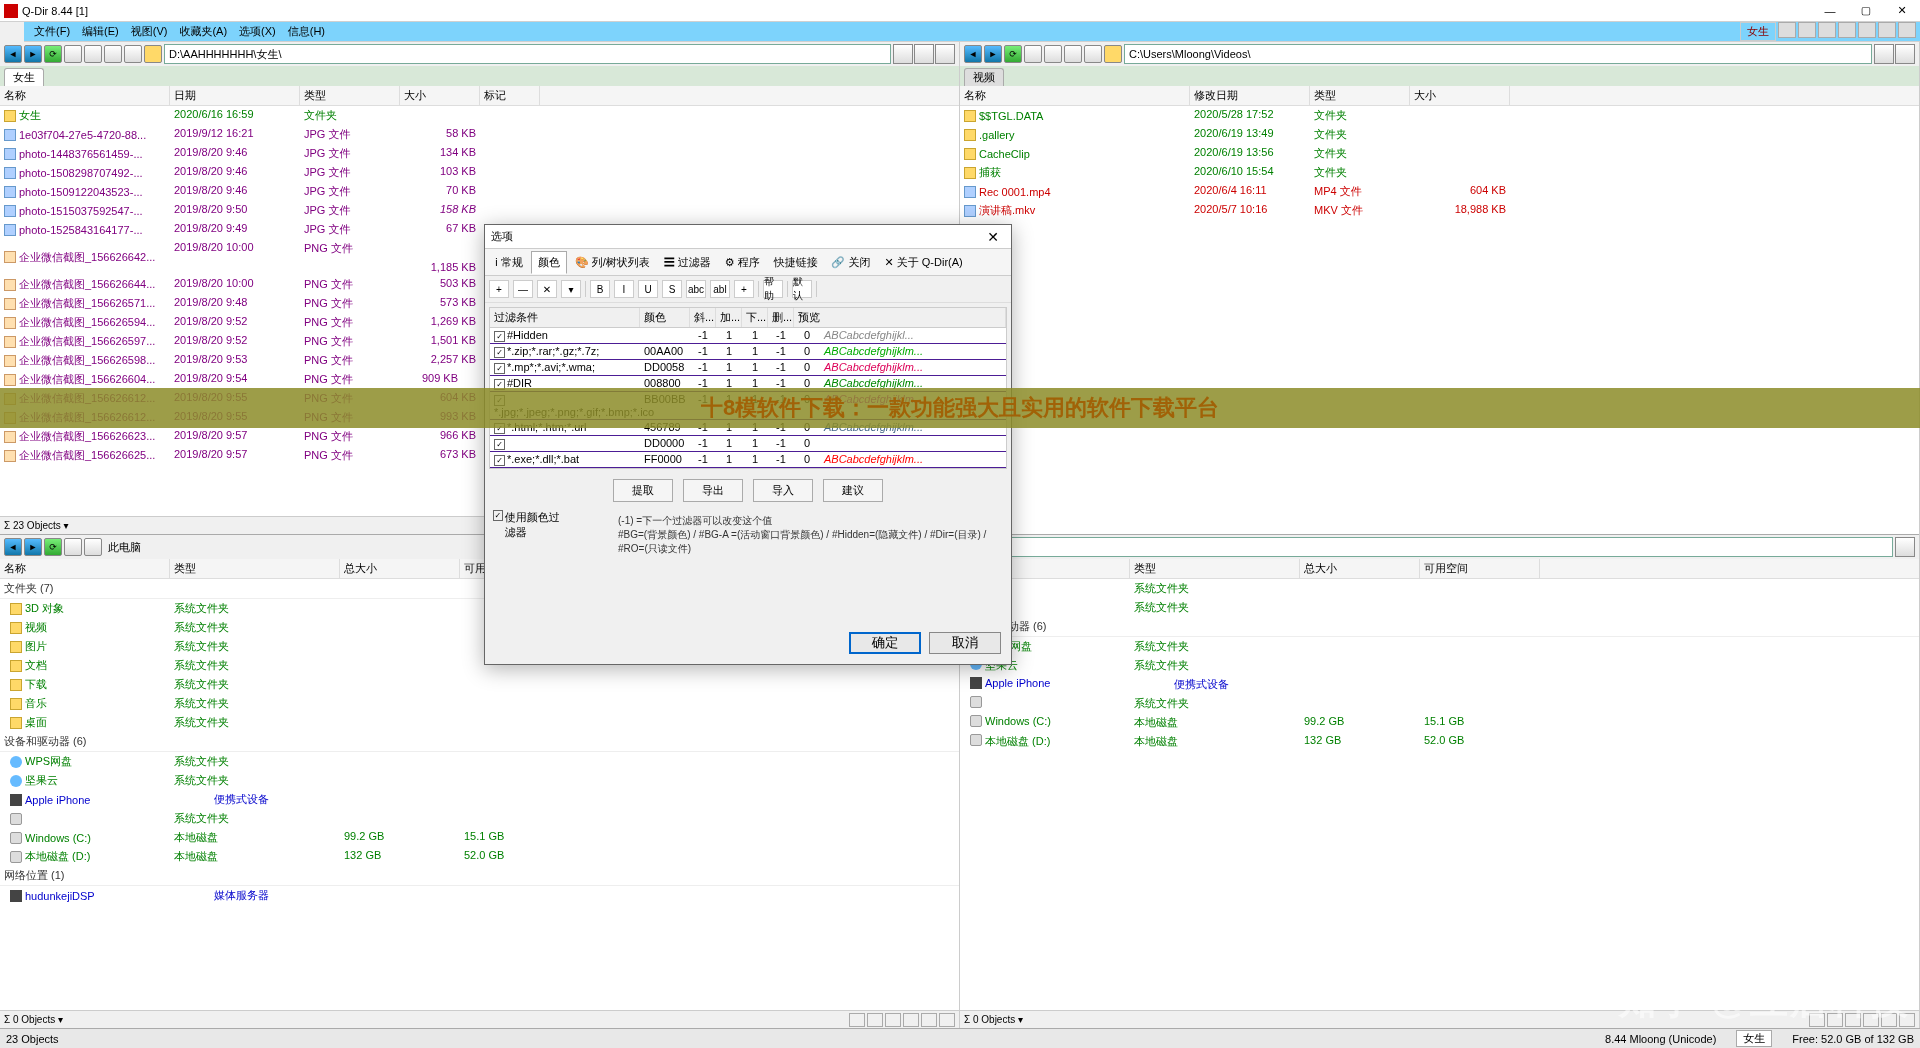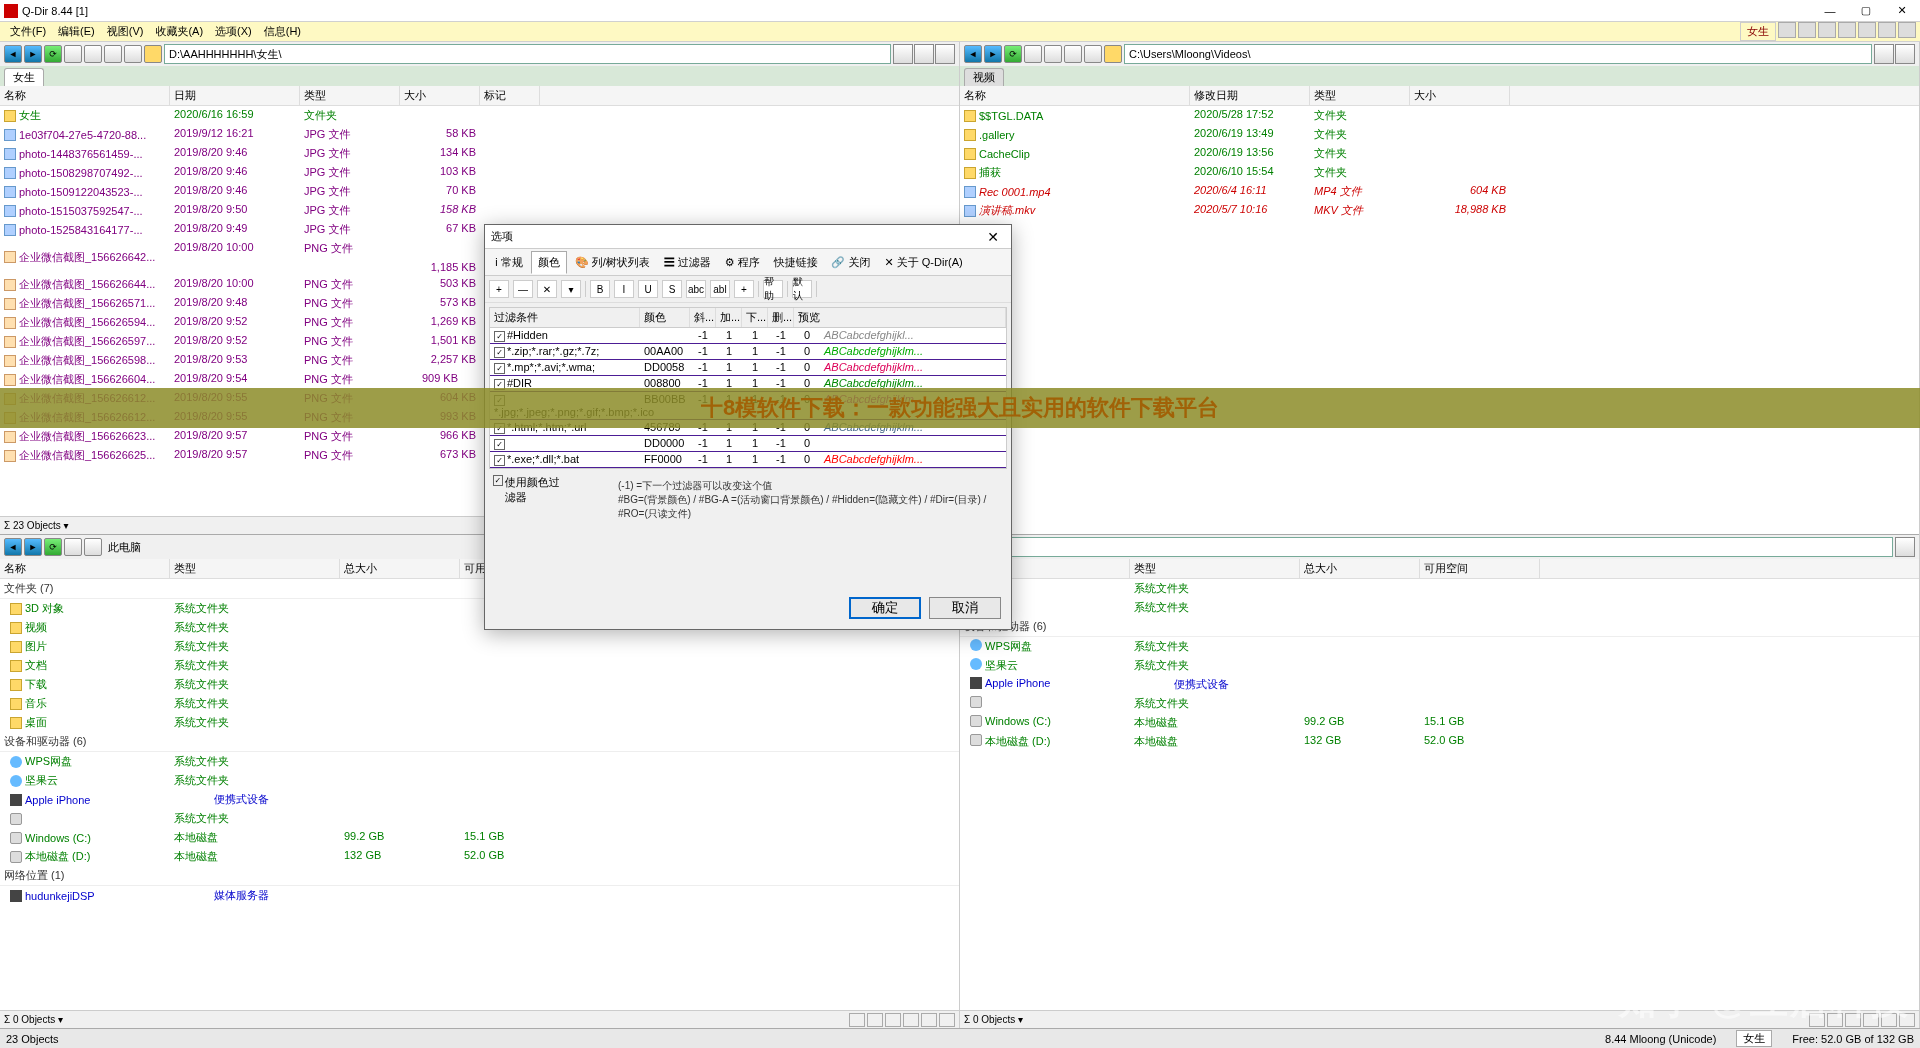--- a/index.html
+++ b/index.html
@@ -4,21 +4,21 @@
 <style>
 * { margin: 0; padding: 0; box-sizing: border-box; font-family: "Microsoft YaHei", "Segoe UI", sans-serif; }
 body { background: #f0f0f0; font-size: 11px; color: #000; overflow: hidden; width: 1920px; height: 1048px; position: relative; }
 
 .titlebar { height: 22px; background: #fff; display: flex; align-items: center; padding: 0 4px; border-bottom: 1px solid #d0d0d0; }
 .titlebar .icon { width: 14px; height: 14px; background: #c00; margin-right: 4px; }
 .titlebar .title { flex: 1; font-size: 11px; }
 .titlebar .winbtns { display: flex; gap: 8px; }
 .titlebar .winbtn { width: 28px; height: 18px; display: flex; align-items: center; justify-content: center; cursor: pointer; }
 
-.menubar { height: 20px; background: #fef9c3; display: flex; align-items: center; padding: 0 4px; border-bottom: 1px solid #d0d0d0; }
+.menubar { height: 20px; background: #7dd3fc; display: flex; align-items: center; padding: 0 4px; border-bottom: 1px solid #d0d0d0; margin-left: 24px; }
 .menubar span { padding: 2px 6px; cursor: pointer; font-size: 11px; }
 .menubar .right { margin-left: auto; display: flex; gap: 2px; }
 .menubar .tbtn { width: 18px; height: 16px; background: #ddd; border: 1px solid #aaa; cursor: pointer; }
 
 .main { display: flex; height: calc(100% - 62px); }
 .pane { flex: 1; display: flex; flex-direction: column; border-right: 1px solid #ccc; }
 
 .navbar { height: 24px; display: flex; align-items: center; padding: 2px 4px; background: #f0f0f0; gap: 2px; }
 .navbtn { width: 18px; height: 18px; border: 1px solid #888; background: linear-gradient(#fff,#ddd); border-radius: 2px; cursor: pointer; display: flex; align-items: center; justify-content: center; font-size: 9px; }
 .navbtn.blue { background: linear-gradient(#5bf,#17a); }
@@ -34,21 +34,21 @@
 .listview { flex: 1; background: #fff; overflow: auto; }
 .lh { display: flex; background: #f5f5f5; border-bottom: 1px solid #ddd; position: sticky; top: 0; }
 .lh div { padding: 2px 4px; border-right: 1px solid #ddd; font-size: 11px; }
 .lr { display: flex; padding: 1px 0; }
 .lr div { padding: 1px 4px; font-size: 11px; overflow: hidden; white-space: nowrap; }
 .c-name { width: 170px; display: flex; align-items: center; gap: 3px; }
 
 .green-text { color: #008000; }
 .purple-text { color: #800080; }
 .blue-text { color: #0000cc; gap: 40px; }
-.red-text { color: #cc0000; font-style: italic; }
+.red-text { color: #cc0000; }
 
 .fico { width: 12px; height: 12px; display: inline-block; }
 .fico.folder { background: #ffd968; border: 1px solid #caa530; }
 .fico.jpg { background: #b0d0ff; border: 1px solid #6699cc; }
 .fico.png { background: #ffe0b0; border: 1px solid #cc9966; }
 .fico.drive { background: #ddd; border: 1px solid #999; border-radius: 2px; }
 .fico.cloud { background: #6bf; border-radius: 50%; }
 .fico.dev { background: #444; }
 
 .statusbar { height: 18px; background: #f0f0f0; border-top: 1px solid #ccc; display: flex; align-items: center; padding: 0 4px; font-size: 10px; gap: 6px; }
@@ -688,20 +688,26 @@
         <div class="gc-filter"><span class="chk">✓</span>*.exe;*.dll;*.bat</div>
         <div class="gc-color">FF0000</div>
         <div class="gc-n">-1</div>
         <div class="gc-n">1</div>
         <div class="gc-n">1</div>
         <div class="gc-n">-1</div>
         <div class="gc-n">0</div>
         <div class="gc-preview" style="color:#ff0000;">ABCabcdefghijklm...</div>
       </div>
     </div>
+  <div class="dlg-btns" id="dlgbtns">
+      <div class="dlg-btn">提取</div>
+      <div class="dlg-btn">导出</div>
+      <div class="dlg-btn">导入</div>
+      <div class="dlg-btn">建议</div>
+    </div>
   <div style="display:flex;padding:2px 8px;">
       <span class="chk">✓</span>
       <span>使用颜色过滤器</span>
     <div class="dlg-hint" style="margin-left:40px;white-space:pre-line;">(-1) =下一个过滤器可以改变这个值
 #BG=(背景颜色) / #BG-A =(活动窗口背景颜色) / #Hidden=(隐藏文件) / #Dir=(目录) / #RO=(只读文件)</div>
   </div>
   <div style="height:60px;"></div>
   <div class="dlg-ok">
     <button class="primary">确定</button>
     <button>取消</button>

